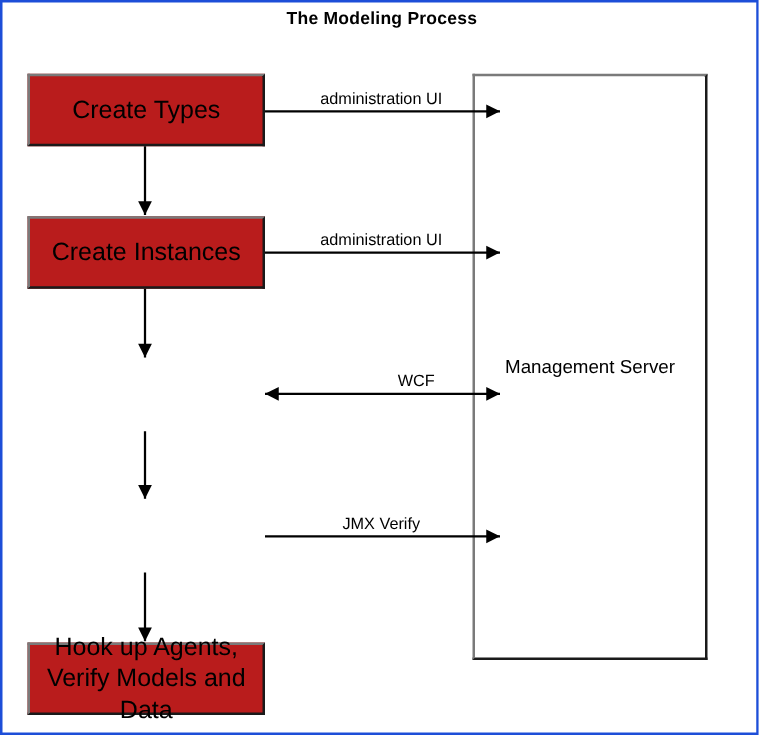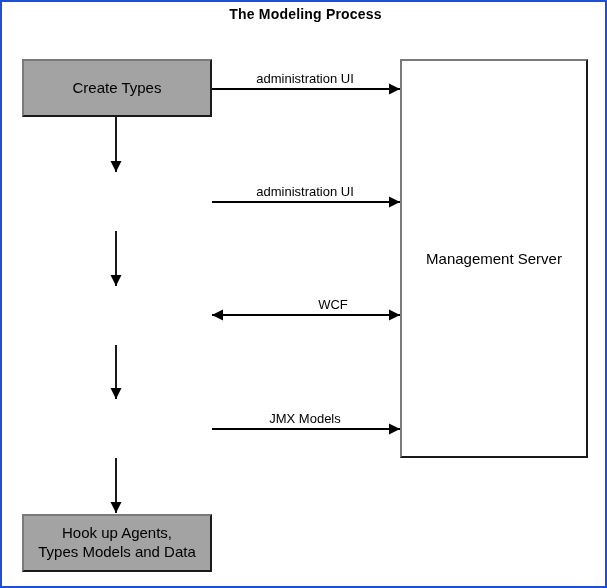--- a/index.html
+++ b/index.html
@@ -24,30 +24,30 @@
     width: 607px;
     text-align: center;
     font-size: 14px;
     font-weight: bold;
     color: #000000;
     letter-spacing: 0.2px;
   }
   .pbox {
     position: absolute;
     box-sizing: border-box;
-    background: #a3a3a3;
+    background: #b91c1c;
     border-top: 2px solid #7a7a7a;
     border-left: 2px solid #7a7a7a;
     border-right: 2px solid #1a1a1a;
     border-bottom: 2px solid #1a1a1a;
     display: flex;
     align-items: center;
     justify-content: center;
     text-align: center;
-    font-size: 15px;
+    font-size: 20px;
     color: #000000;
     line-height: 1.25;
   }
   .pbox .lbl {
     display: block;
     white-space: pre-line;
   }
   #server-box {
     position: absolute;
     box-sizing: border-box;
@@ -82,26 +82,29 @@
 </head>
 <body>
 
 <div id="canvas">
 
   <div id="diagram-title">The Modeling Process</div>
 
   <div class="pbox" style="left: 20px; top: 57px; width: 190px; height: 58px;">
     <span class="lbl">Create Types</span>
   </div>
+  <div class="pbox" style="left: 20px; top: 171px; width: 190px; height: 58px;">
+    <span class="lbl">Create Instances</span>
+  </div>
   <div class="pbox" style="left: 20px; top: 512px; width: 190px; height: 58px;">
     <span class="lbl">Hook up Agents,
-Types Models and Data</span>
+Verify Models and Data</span>
   </div>
 
-  <div id="server-box" style="left: 398px; top: 57px; width: 188px; height: 399px;">
+  <div id="server-box" style="left: 376px; top: 57px; width: 188px; height: 469px;">
     <span>Management Server</span>
   </div>
 
   <svg id="wires" viewBox="0 0 607 588" xmlns="http://www.w3.org/2000/svg">
       <line x1="210" y1="87" x2="398" y2="87" stroke="#000000" stroke-width="1.8"></line>
       <polygon points="398,87 387,81.5 387,92.5" fill="#000000"></polygon>
       <line x1="210" y1="200" x2="398" y2="200" stroke="#000000" stroke-width="1.8"></line>
       <polygon points="398,200 387,194.5 387,205.5" fill="#000000"></polygon>
       <line x1="210" y1="313" x2="398" y2="313" stroke="#000000" stroke-width="1.8"></line>
       <polygon points="398,313 387,307.5 387,318.5" fill="#000000"></polygon>
@@ -114,15 +117,15 @@
       <polygon points="114,284 108.5,273 119.5,273" fill="#000000"></polygon>
       <line x1="114" y1="343" x2="114" y2="397" stroke="#000000" stroke-width="1.8"></line>
       <polygon points="114,397 108.5,386 119.5,386" fill="#000000"></polygon>
       <line x1="114" y1="456" x2="114" y2="511" stroke="#000000" stroke-width="1.8"></line>
       <polygon points="114,511 108.5,500 119.5,500" fill="#000000"></polygon>
     </svg>
 
   <div class="edge-label" style="left: 303px; top: 69px;">administration UI</div>
   <div class="edge-label" style="left: 303px; top: 182px;">administration UI</div>
   <div class="edge-label" style="left: 303px; top: 295px; margin-left: 28px;">WCF</div>
-  <div class="edge-label" style="left: 303px; top: 409px;">JMX Models</div>
+  <div class="edge-label" style="left: 303px; top: 409px;">JMX Verify</div>
 
 </div>
 
 </body></html>

